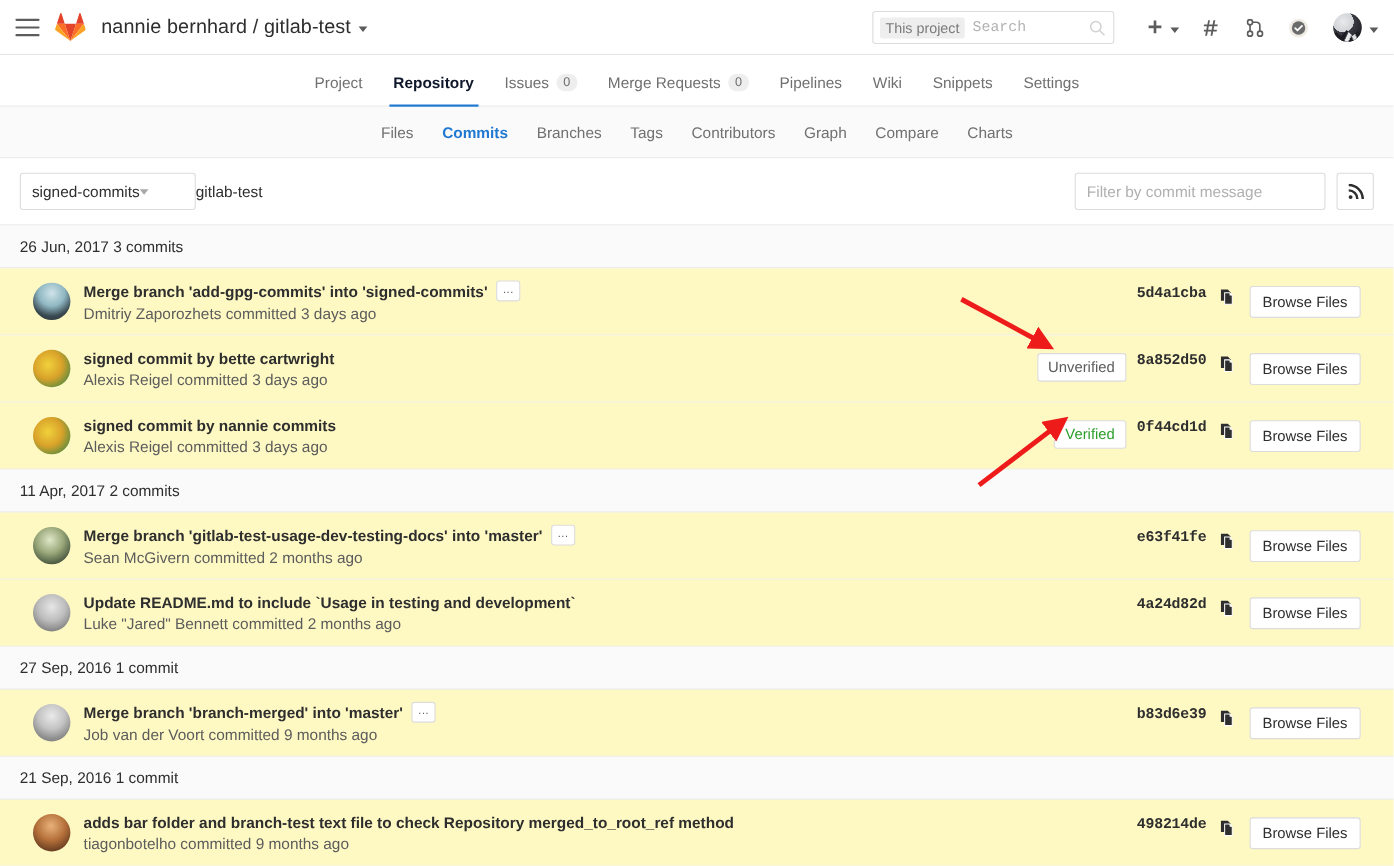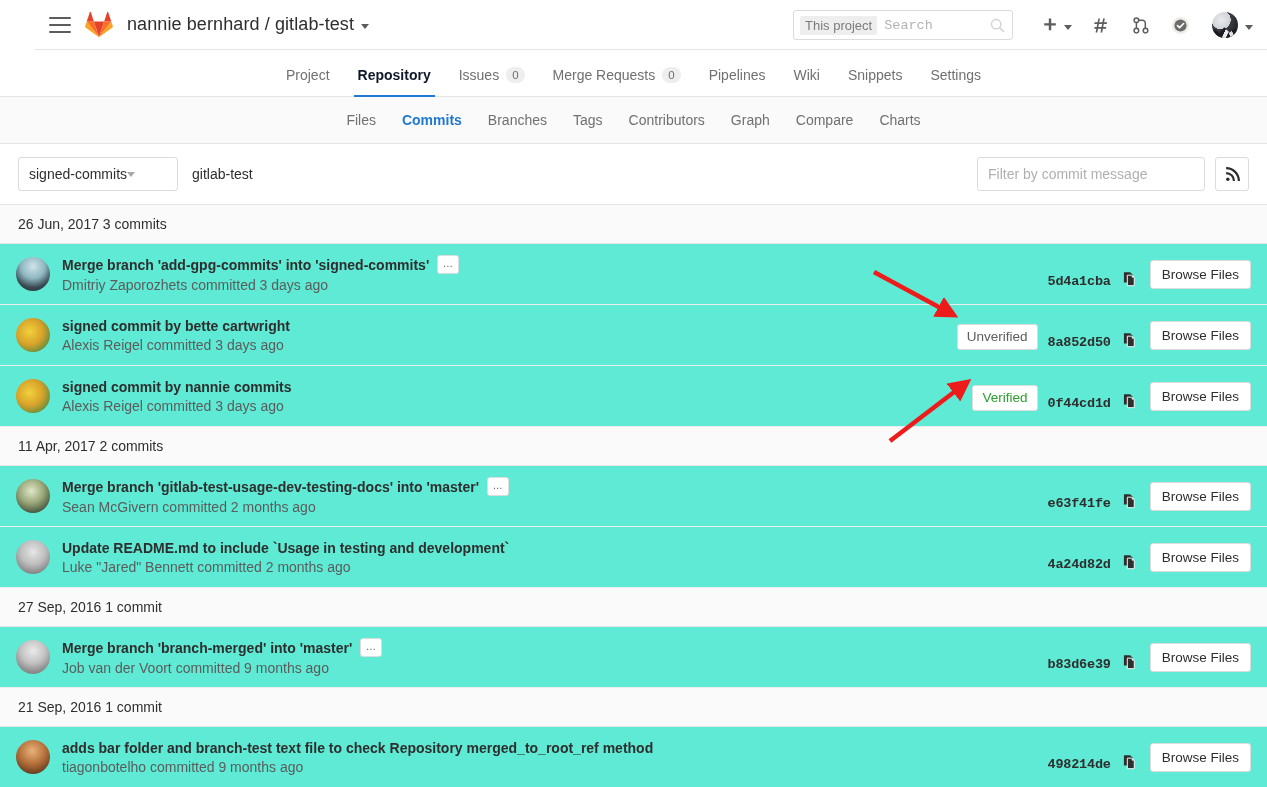--- a/index.html
+++ b/index.html
@@ -16,21 +16,20 @@
 
   
   .navbar {
     height: 50px;
     background: #fff;
     border-bottom: 1px solid #e5e5e5;
     display: flex;
     align-items: center;
     padding: 0 18px 0 14px;
     position: relative;
-    margin-left: 35px;
   }
   .hamburger { width: 22px; height: 16px; display:flex; flex-direction:column; justify-content:space-between; cursor:pointer; margin-right: 14px;}
   .hamburger span { display:block; height:2px; background:#5c5c5c; border-radius:1px; }
 
   .tanuki { width: 28px; height: 27px; margin-right: 14px; display:block; }
 
   .proj-title {
     font-size: 18px;
     color: #2e2e2e;
     letter-spacing: .1px;
@@ -119,21 +118,21 @@
   .toolbar {
     height: 60px; display:flex; align-items:center;
     padding: 0 18px; background:#fff;
   }
   .branch-select {
     width: 160px; height: 34px; border:1px solid #dcdcdc; border-radius:3px;
     background:#fff; display:flex; align-items:center; justify-content:flex-start;
     padding: 0 10px; cursor:pointer; font-size:14px; color:#2e2e2e;
   }
   .chev { width:0;height:0;border-left:4px solid transparent;border-right:4px solid transparent;border-top:5px solid #a8a8a8;}
-  .crumb { font-size:14px; color:#2e2e2e; margin-left: 14px; }
+  .crumb { font-size:14px; color:#2e2e2e; }
   .tb-right { margin-left:auto; display:flex; align-items:center; gap: 10px; }
   .btn-green {
     background:#31af64; color:#fff; border:1px solid #31af64; border-radius:3px;
     height: 34px; padding: 0 14px; font-size:14px; cursor:pointer;
     font-family:"Liberation Sans",sans-serif; line-height:32px;
   }
   .filter-inp {
     width: 228px; height:34px; border:1px solid #dcdcdc; border-radius:3px;
     padding: 0 10px; font-size:14px; font-family:"Liberation Sans",sans-serif;
     color:#2e2e2e; outline:none; background:#fff;
@@ -145,40 +144,40 @@
   }
 
   
   .commit-list { border-top:1px solid #e5e5e5; }
   .date-header {
     background:#fafafa; border-bottom:1px solid #e5e5e5;
     font-size:14px; color:#2e2e2e; padding: 10px 18px;
     line-height: 18px;
   }
   .commit-row {
-    display:flex; align-items:center; padding: 10px 16px;
-    border-bottom:1px solid #eee; min-height: 61px; background:#5eead4;
+    display:flex; align-items:center; padding: 10px 30px;
+    border-bottom:1px solid #eee; min-height: 61px; background:#fef9c3;
   }
   .c-avatar {
     width: 34px; height:34px; border-radius:50%; flex:none; margin-right: 12px;
     background:#d8d8d8; overflow:hidden; position:relative;
   }
   .c-main { flex: 1 1 auto; min-width:0; padding-right: 10px; }
   .c-title {
     font-size:14px; font-weight:bold; color:#2e2e2e; white-space:nowrap;
     display:flex; align-items:center; gap:8px; cursor:pointer;
   }
   .ellipsis-btn {
     border:1px solid #dcdcdc; border-radius:3px; background:#fff;
     font-size:10px; line-height:9px; color:#5c5c5c; padding: 3px 5px 5px;
     letter-spacing:.5px; cursor:pointer; font-weight:normal;
     font-family:"Liberation Sans",sans-serif;
   }
   .c-meta { font-size:14px; color:#5c5c5c; margin-top: 3px; white-space:nowrap; }
-  .c-right { display:flex; align-items:flex-end; gap: 10px; flex:none; }
+  .c-right { display:flex; align-items:flex-start; gap: 10px; flex:none; }
   .gpg-badge {
     border:1px solid #dcdcdc; border-radius:3px; background:#fff;
     font-size:13.5px; padding: 4px 9px; cursor:pointer; line-height:16px;
   }
   .gpg-unverified { color:#5c5c5c; }
   .gpg-verified { color:#2ca02c; }
   .sha {
     font-family:"Liberation Mono", monospace; font-size:13.5px;
     font-weight:bold; color:#2e2e2e; cursor:pointer; letter-spacing:-.2px;
   }

